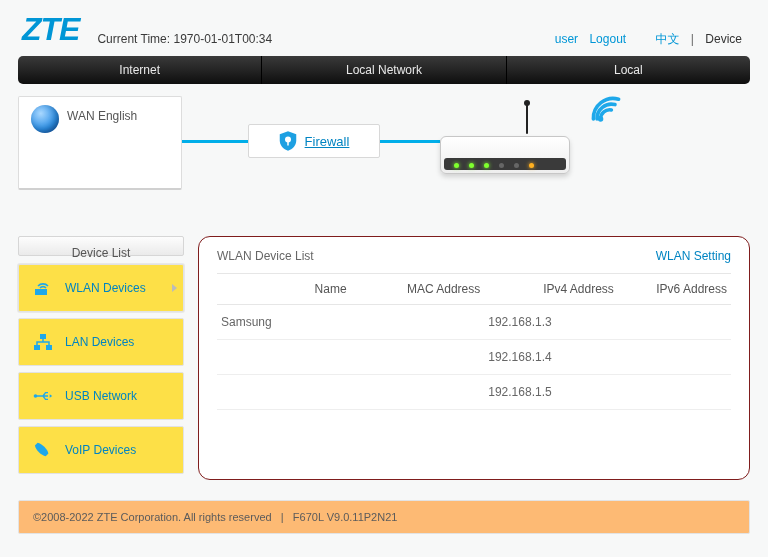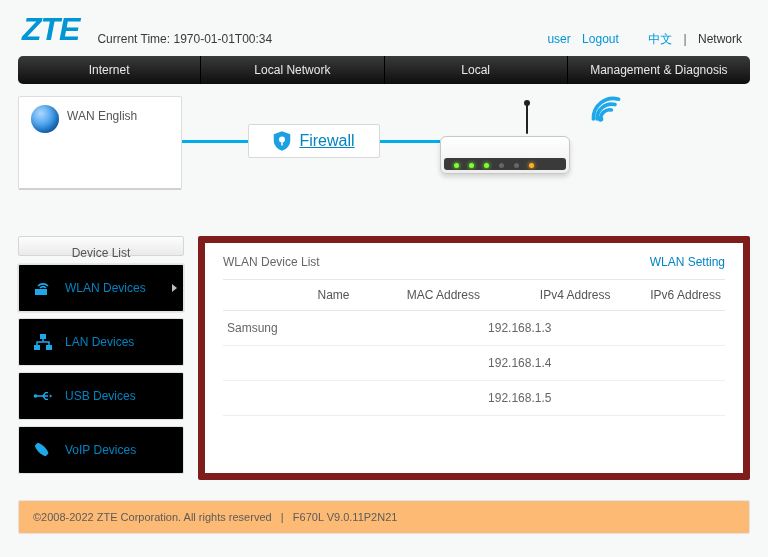--- a/index.html
+++ b/index.html
@@ -16,68 +16,67 @@
   .mainnav .tab:last-child{border-right:none}
   .mainnav .tab.active{background:linear-gradient(#000,#000)}
   .topology{margin:12px 18px 0 18px;position:relative;height:110px}
   .wan-card{position:absolute;left:0;top:0;width:164px;height:94px;background:#fff;border:1px solid #ddd;border-bottom:2px solid #d0d0d0;border-radius:2px;display:flex;align-items:flex-start;padding:10px 12px}
   .globe{width:28px;height:28px;border-radius:50%;background:radial-gradient(circle at 35% 30%,#a9d8ff,#2c8fe6 60%,#0b4aa2);box-shadow:inset -3px -3px 6px rgba(0,0,0,.25);margin-right:8px;margin-top:-2px}
   .wan-card .lbl{color:#555;font-size:12px;padding-top:2px}
   .hline{position:absolute;top:44px;left:164px;height:3px;background:#00aee9}
   .hline.a{width:66px}
   .fw-card{position:absolute;left:230px;top:28px;width:132px;height:34px;background:#fff;border:1px solid #d8d8d8;border-radius:2px;display:flex;align-items:center;justify-content:center;gap:8px}
   .fw-icon{width:18px;height:20px}
-  .fw-link{color:#0084c2;text-decoration:underline;font-size:16px}
+  .fw-link{color:#0084c2;text-decoration:underline;font-size:13px}
   .hline.b{left:362px;width:60px}
   .router{position:absolute;left:422px;top:10px;width:130px;height:74px}
   .antenna{position:absolute;right:42px;top:-2px;width:2px;height:30px;background:#222;border-radius:1px}
   .antenna::after{content:"";position:absolute;top:-4px;left:-2px;width:6px;height:6px;border-radius:50%;background:#222}
   .router-body{position:absolute;left:0;bottom:6px;width:130px;height:38px;background:linear-gradient(#fff,#eee);border:1px solid #c7c7c7;border-radius:6px;box-shadow:0 3px 5px rgba(0,0,0,.15)}
   .router-strip{position:absolute;left:4px;bottom:10px;width:122px;height:12px;background:#3a3a3a;border-radius:3px}
   .leds{position:absolute;left:14px;bottom:12px;display:flex;gap:10px}
   .leds i{width:5px;height:5px;border-radius:50%;background:#7fff2e;box-shadow:0 0 4px #7fff2e}
   .leds i.off{background:#666;box-shadow:none}
   .leds i.orange{background:#ffb020;box-shadow:0 0 4px #ffb020}
   .wifi{position:absolute;left:570px;top:-4px;width:36px;height:36px}
   .panelwrap{margin:30px 18px 0 18px;display:flex;gap:14px}
   .sidebar{width:166px}
   .sb-head{background:linear-gradient(#fdfdfd,#eaeaea);border:1px solid #d6d6d6;border-radius:2px;height:20px;line-height:32px;text-align:center;color:#555;font-size:12px;margin-bottom:8px}
-  .sb-item{background:#000000;border:1px solid #e2e2e2;border-radius:2px;height:48px;display:flex;align-items:center;padding:8px 14px;gap:12px;margin-bottom:6px;color:#0084c2;font-size:12px;cursor:pointer;position:relative}
+  .sb-item{background:#fde047;border:1px solid #e2e2e2;border-radius:2px;height:48px;display:flex;align-items:center;padding:8px 14px;gap:12px;margin-bottom:6px;color:#0084c2;font-size:12px;cursor:pointer;position:relative}
   .sb-item.active{box-shadow:0 0 0 1px #e8e8e8}
   .sb-item.active .chev{position:absolute;right:6px;width:0;height:0;border-top:4px solid transparent;border-bottom:4px solid transparent;border-left:5px solid #bbb}
   .sb-icon{width:20px;height:18px;display:flex;align-items:center;justify-content:center}
-  .content{flex:1;background:#fff;border:7px solid #7f1d1d;border-radius:2px;padding:12px 18px 22px 18px}
+  .content{flex:1;background:#fff;border:1px solid #7f1d1d;border-radius:12px;padding:12px 18px 22px 18px}
   .ct-head{display:flex;justify-content:space-between;align-items:center;color:#666;font-size:12px;margin-bottom:10px}
   .ct-head a{color:#0084c2;font-size:12px}
   table{width:100%;border-collapse:collapse;font-size:12px;color:#555}
   th{font-weight:400;text-align:right;padding:8px 4px;border-top:1px solid #e6e6e6;border-bottom:1px solid #e6e6e6;color:#555}
   td{padding:10px 4px;border-bottom:1px solid #eee;color:#666}
   .footer{margin:20px 18px 10px 18px;background:#fdba74;border:1px solid #e3e3e3;border-radius:2px;padding:10px 14px;color:#5b5b5b;font-size:11px}
 </style>
 </head>
 <body>
 
 <div class="topbar">
   <div class="logo">ZTE</div>
   <div class="time">Current Time: 1970-01-01T00:34</div>
   <div class="top-right">
     <a>user</a>
     <a>Logout</a>
     <span class="sep">&nbsp;&nbsp;</span>
     <a>中文</a>
     <span class="sep">|</span>
-    <span class="english">Network</span>
+    <span class="english">Device</span>
   </div>
 </div>
 
 <div class="mainnav">
   <div class="tab">Internet</div>
   <div class="tab">Local Network</div>
   <div class="tab">Local</div>
-  <div class="tab">Management &amp; Diagnosis</div>
 </div>
 
 <div class="topology">
   <div class="wan-card">
     <div class="globe"></div>
     <div class="lbl">WAN English</div>
   </div>
   <div class="hline a"></div>
   <div class="fw-card">
     <svg class="fw-icon" viewBox="0 0 24 26">
@@ -135,21 +134,21 @@
       <span>LAN Devices</span>
     </div>
     <div class="sb-item">
       <span class="sb-icon">
           <svg viewBox="0 0 24 14" width="22" height="14">
             <circle cx="3" cy="7" r="2.2" fill="#1ea8ea"></circle>
             <path d="M4 7h14M12 7l3-4h3M12 7l3 4h3" stroke="#1ea8ea" stroke-width="1.6" fill="none"></path>
             <path d="M20 5l3 2-3 2z" fill="#1ea8ea"></path>
           </svg>
         </span>
-      <span>USB Devices</span>
+      <span>USB Network</span>
     </div>
     <div class="sb-item">
       <span class="sb-icon">
           <svg viewBox="0 0 20 20" width="18" height="18">
             <path d="M4 2c5 1 11 7 12 12l-3 3c-5-1-11-7-12-12z" fill="#1ea8ea"></path>
           </svg>
         </span>
       <span>VoIP Devices</span>
     </div>
   </div>

